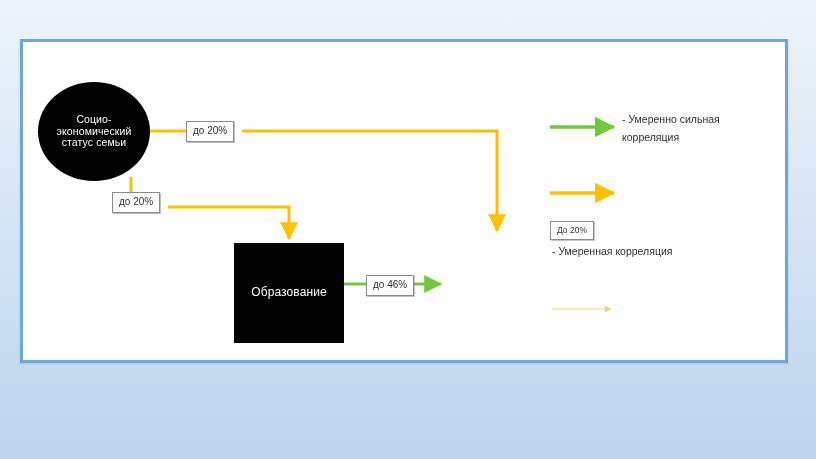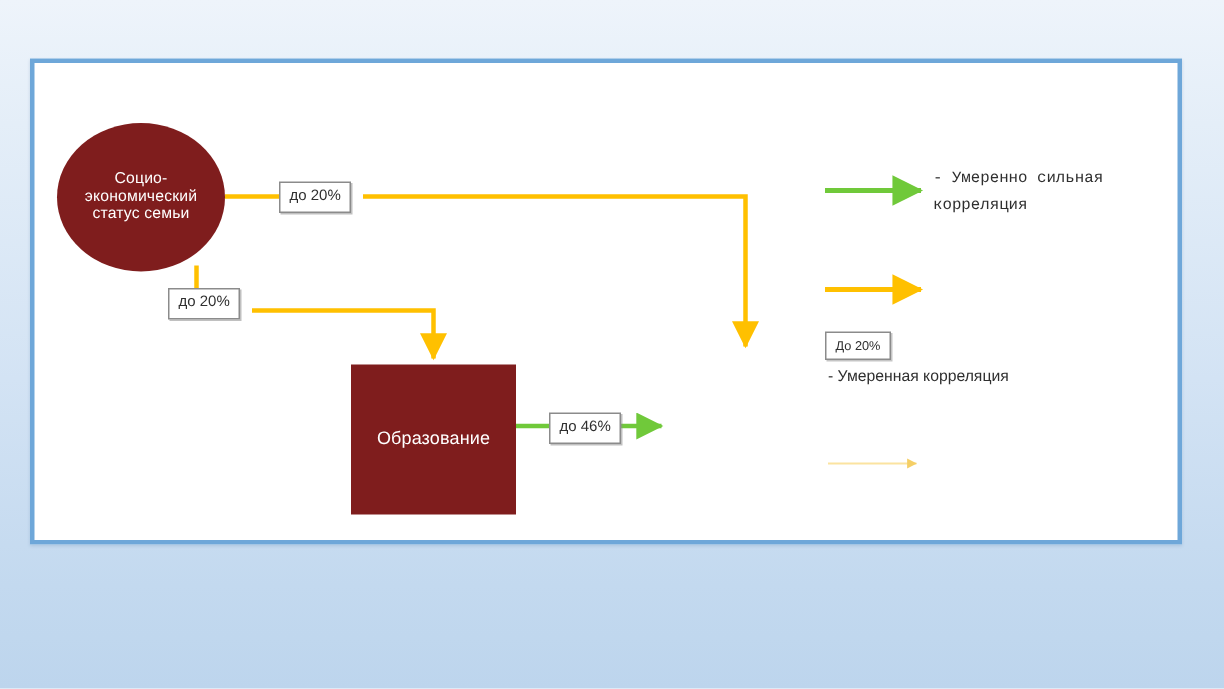--- a/index.html
+++ b/index.html
@@ -20,21 +20,21 @@
   }
   .canvas{position:absolute;left:0;top:0;width:100%;height:100%;}
   svg.layer{position:absolute;left:0;top:0;width:816px;height:459px;pointer-events:none;}
 
   
   .node{
     position:absolute;
     display:flex;align-items:center;justify-content:center;
     text-align:center;
     color:#ffffff;
-    background:#7f1d1d;
+    background:#000000;
     line-height:1.12;
     letter-spacing:.1px;
     box-sizing:border-box;
   }
   .node.ellipse{border-radius:50%;}
   .node .txt{padding:0 4px;display:block;}
 
   #node-socio{left:38px;top:82px;width:112px;height:99px;font-size:10.5px;}
   #node-edu{left:234px;top:243px;width:110px;height:100px;font-size:12px;}
   #node-fin{left:443px;top:235px;width:104px;height:99px;font-size:9.5px;}
@@ -57,21 +57,21 @@
   #chip-c{left:366px;top:275px;}
 
   
   .legend{position:absolute;left:548px;top:110px;width:230px;}
   .leg-row{position:absolute;display:flex;align-items:flex-start;}
   .leg-key{position:relative;width:70px;flex:0 0 70px;height:16px;}
   .leg-text{
     font-size:10.5px;color:#2f2f2f;line-height:1.75;
     padding-left:4px;white-space:pre-line;
   }
-  #leg-0{top:0px;left:0px;font-family:Liberation Mono, monospace;}
+  #leg-0{top:0px;left:0px;}
   #leg-1{top:62px;left:0px;flex-direction:column;}
   #leg-2{top:113px;left:0px;}
   #leg-3{top:185px;left:0px;}
 
   .leg-chip{
     display:inline-block;background:#fff;border:1px solid #8b8b8b;
     font-size:8.5px;color:#2f2f2f;line-height:1;padding:4px 6px;
     box-shadow:1px 1px 0 rgba(140,140,140,.5);
     position:absolute;left:2px;top:-2px;
   }

